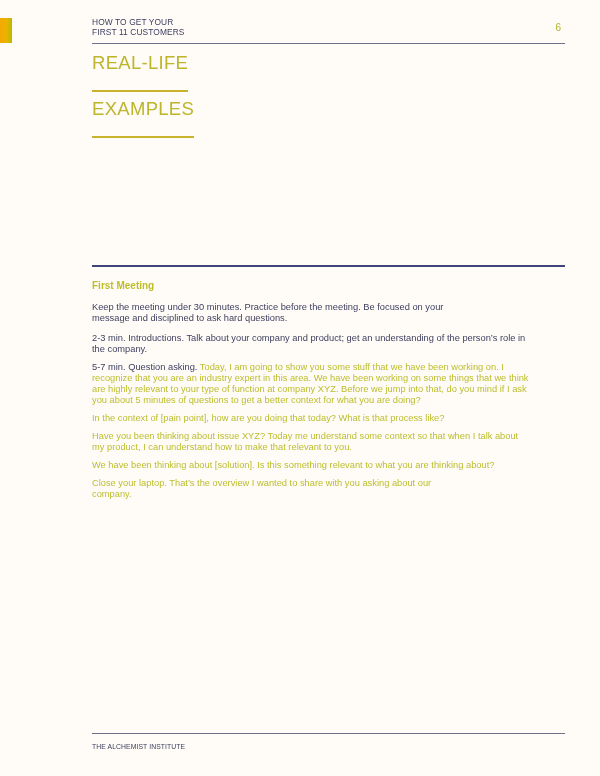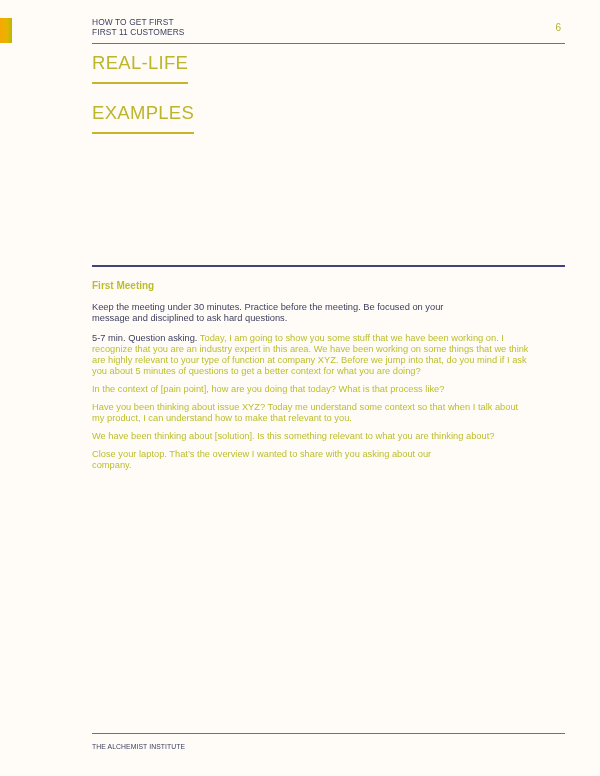--- a/index.html
+++ b/index.html
@@ -25,24 +25,24 @@
   .header-rule {
     position: absolute; left: 92px; top: 43px; width: 473px; height: 1px;
     background: #6e6f88;
   }
   .section-title {
     position: absolute; left: 92px; top: 52px;
   }
   .section-title .line {
     display: inline-block; font-size: 18.5px; line-height: 22px;
     color: #bdb52b; letter-spacing: 0.3px;
-    border-bottom: 2.5px solid #c7b32c; padding-bottom: 8px;
+    border-bottom: 2.5px solid #c7b32c; padding-bottom: 16px;
     margin-bottom: 6px;
   }
-  .section-title .line2 { margin-top: 12px; }
+  .section-title .line2 { margin-top: 0; }
   .content-rule {
     position: absolute; left: 92px; top: 265px; width: 473px; height: 2px;
     background: #40447a;
   }
   .content {
     position: absolute; left: 92px; top: 278px; width: 440px;
   }
   .subheading {
     font-size: 10px; color: #bdbd2a; margin: 0 0 8px 0; line-height: 16px;
   }
@@ -61,36 +61,37 @@
     position: absolute; left: 92px; top: 743px; font-size: 6.8px;
     letter-spacing: 0.1px; color: #3a3b5c;
   }
 </style>
 </head>
 <body>
 
 <div class="corner-block"></div>
 
 <div class="header">
-  <div class="header-title">HOW TO GET FIRST</div>
+  <div class="header-title">HOW TO GET YOUR</div>
   <div class="header-title">FIRST 11 CUSTOMERS</div>
   <div class="page-num">6</div>
 </div>
 <div class="header-rule"></div>
 
 <div class="section-title">
   <div><span class="line">REAL-LIFE</span></div>
   <div><span class="line line2">EXAMPLES</span></div>
 </div>
 
 <div class="content-rule"></div>
 
 <div class="content">
   <h2 class="subheading">First Meeting</h2>
   <p class="para p-intro">Keep the meeting under 30 minutes. Practice before the meeting. Be focused on your message and disciplined to ask hard questions.</p>
+  <p class="para">2-3 min. Introductions. Talk about your company and product; get an understanding of the person’s role in the company.</p>
   <p class="para"><span>5-7 min. Question asking.</span> <span class="accent">Today, I am going to show you some stuff that we have been working on. I recognize that you are an industry expert in this area. We have been working on some things that we think are highly relevant to your type of function at company XYZ. Before we jump into that, do you mind if I ask you about 5 minutes of questions to get a better context for what you are doing?</span></p>
   <p class="para accent">In the context of [pain point], how are you doing that today? What is that process like?</p>
   <p class="para accent">Have you been thinking about issue XYZ? Today me understand some context so that when I talk about my product, I can understand how to make that relevant to you.</p>
   <p class="para accent">We have been thinking about [solution]. Is this something relevant to what you are thinking about?</p>
   <p class="para accent p-close">Close your laptop. That’s the overview I wanted to share with you asking about our company.</p>
 </div>
 
 <div class="footer-rule"></div>
 <div class="footer-text">THE ALCHEMIST INSTITUTE</div>
 

